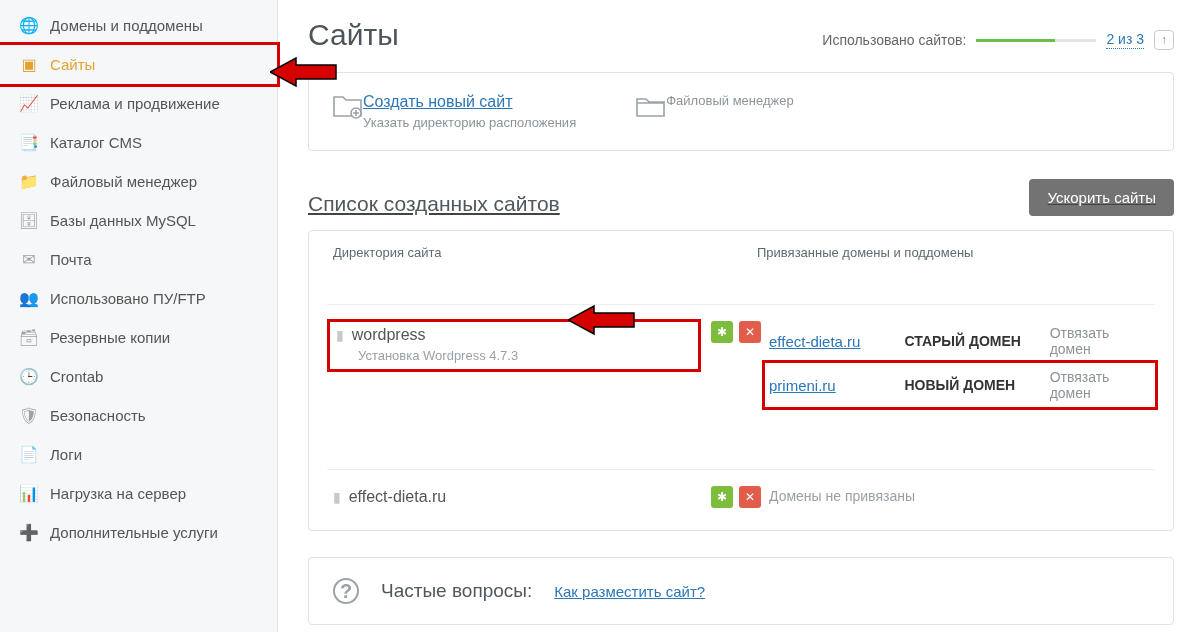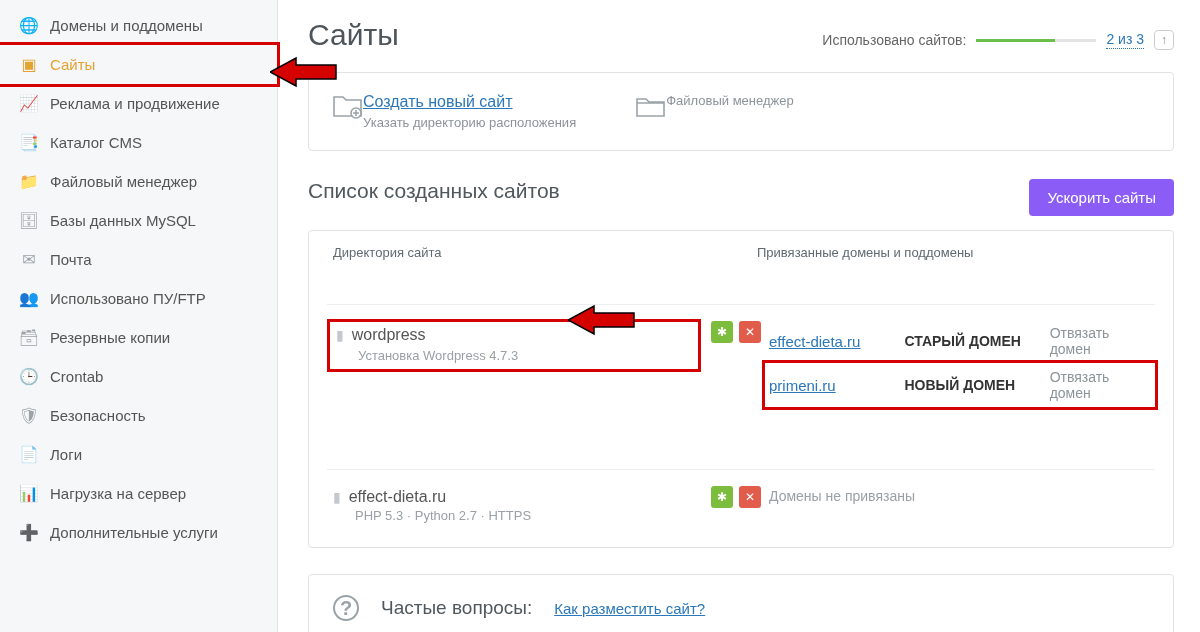--- a/index.html
+++ b/index.html
@@ -15,23 +15,23 @@
 h1.page-title { font-size: 30px; font-weight: 400; color: #4d555a; }
 .usage { font-size: 14px; color: #666; display: flex; align-items: center; gap: 10px; }
 .usage .count { color: #2b77b8; border-bottom: 1px dotted #2b77b8; padding-bottom: 1px; }
 .usage .up { border: 1px solid #ccc; border-radius: 4px; width: 20px; height: 20px; display: inline-flex; align-items: center; justify-content: center; font-size: 12px; color: #888; }
 .usage-bar { height: 3px; background: linear-gradient(to right, #6abf4b 66%, #e4e4e4 66%); flex: 1; }
 .action-panel { border: 1px solid #e2e2e2; border-radius: 4px; padding: 20px 24px; display: flex; gap: 60px; margin-bottom: 28px; }
 .action-block { display: flex; align-items: flex-start; }
 .action-block .big-icon { width: 30px; height: 26px; color: #9ba3a9; font-size: 24px; }
 .action-block a.title { color: #2b77b8; font-size: 16px; text-decoration: underline; display: block; margin-bottom: 4px; }
 .action-block .sub { color: #8c9499; font-size: 13px; }
-.list-header { display: flex; justify-content: space-between; align-items: flex-start; margin-bottom: 14px; }
+.list-header { display: flex; justify-content: space-between; align-items: flex-end; margin-bottom: 14px; text-decoration: underline; }
 .list-header h2 { font-size: 21px; font-weight: 400; color: #50585d; }
-.btn-green { background: #8b5cf6; color: #fff; border: none; border-radius: 4px; padding: 10px 18px; font-size: 15px; cursor: pointer; }
+.btn-green { background: #737373; color: #fff; border: none; border-radius: 4px; padding: 10px 18px; font-size: 15px; cursor: pointer; }
 .list-panel { border: 1px solid #e2e2e2; border-radius: 4px; padding: 14px 18px 0 18px; margin-bottom: 26px; }
 .col-heads { display: flex; font-size: 13px; color: #5f6a71; margin-bottom: 10px; }
 .col-dir { width: 430px; padding-left: 6px; }
 .col-dom { flex: 1; }
 .site-row { display: flex; align-items: flex-start; padding: 14px 0 18px 0; border-top: 1px solid #eceeef; margin-top: 44px; }
 .dirbox { width: 374px; padding: 4px 8px 6px 6px; }
 .dirbox.hl { border: 3px solid #d50000; }
 .dirbox .folder { color: #c4c9cd; font-size: 14px; margin-right: 8px; }
 .dirbox .name { font-size: 16px; color: #555; }
 .dirbox .line2 { color: #9aa0a5; font-size: 13px; margin-left: 22px; margin-top: 4px; }
@@ -184,21 +184,20 @@
             <a class="dlink" href="#">primeni.ru</a>
             <span class="tag">НОВЫЙ ДОМЕН</span>
             <span class="unbind">Отвязать домен</span>
           </div>
         </div>
       </div>
 
       <div class="site-row">
         <div class="dirbox">
           <div><span class="folder">▮</span><span class="name">effect-dieta.ru</span></div>
-          <div class="line3">PHP 5.3 · Python 2.7 · HTTPS</div>
         </div>
         <div class="row-actions">
           <span class="ic-btn ic-gear">✱</span>
           <span class="ic-btn ic-del">✕</span>
         </div>
         <div class="domains">
           <div class="nodom">Домены не привязаны</div>
         </div>
       </div>
     </div>

